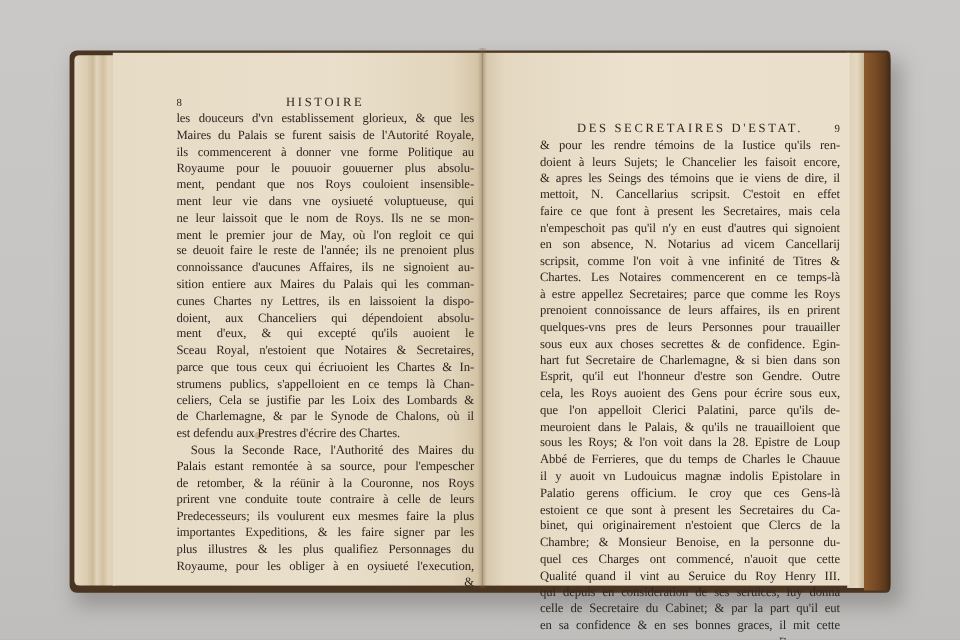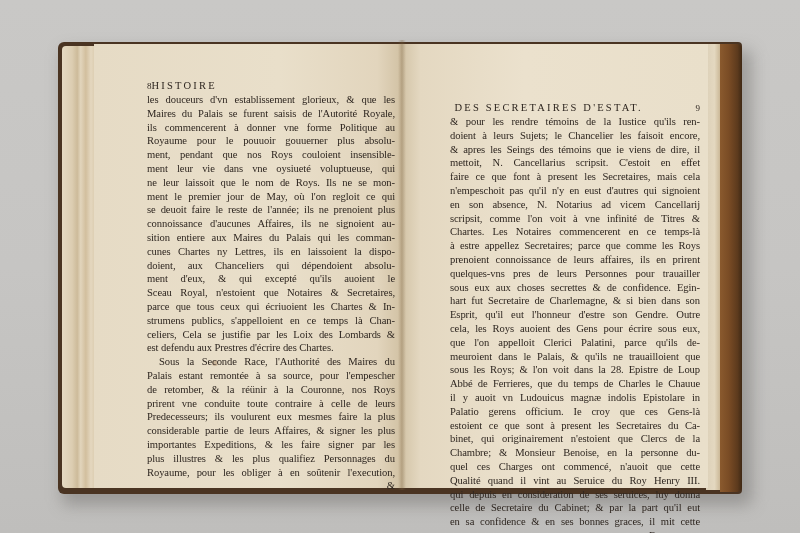--- a/index.html
+++ b/index.html
@@ -102,21 +102,21 @@
       font-size: 10.5px;
       letter-spacing: 2.2px;
       text-transform: uppercase;
     }
     .running-head .pg {
       font-size: 9px;
       letter-spacing: 0;
     }
     .running-head .title {
       flex: 1;
-      text-align: left;
+      text-align: center;
     }
     .line {
       display: block;
       white-space: nowrap;
       text-align: justify;
       text-align-last: justify;
       height: 13.8px;
       font-family: Liberation Serif, serif;
     }
     .line.last {
@@ -176,30 +176,30 @@
     <span class="line">se deuoit faire le reste de l'année; ils ne prenoient plus</span>
     <span class="line">connoissance d'aucunes Affaires, ils ne signoient au-</span>
     <span class="line">sition entiere aux Maires du Palais qui les comman-</span>
     <span class="line">cunes Chartes ny Lettres, ils en laissoient la dispo-</span>
     <span class="line">doient, aux Chanceliers qui dépendoient absolu-</span>
     <span class="line">ment d'eux, &amp; qui excepté qu'ils auoient le</span>
     <span class="line">Sceau Royal, n'estoient que Notaires &amp; Secretaires,</span>
     <span class="line">parce que tous ceux qui écriuoient les Chartes &amp; In-</span>
     <span class="line">strumens publics, s'appelloient en ce temps là Chan-</span>
     <span class="line">celiers, Cela se justifie par les Loix des Lombards &amp;</span>
+    <span class="line">de Charlemagne, &amp; par le Synode de Chalons, où il</span>
     <span class="line last">est defendu aux Prestres d'écrire des Chartes.</span>
     <span class="line indent">Sous la Seconde Race, l'Authorité des Maires du</span>
     <span class="line">Palais estant remontée à sa source, pour l'empescher</span>
     <span class="line">de retomber, &amp; la réünir à la Couronne, nos Roys</span>
     <span class="line">prirent vne conduite toute contraire à celle de leurs</span>
     <span class="line">Predecesseurs; ils voulurent eux mesmes faire la plus</span>
-    <span class="line">considerable partie de leurs Affaires, &amp; signer les plus</span>
     <span class="line">importantes Expeditions, &amp; les faire signer par les</span>
     <span class="line">plus illustres &amp; les plus qualifiez Personnages du</span>
-    <span class="line">Royaume, pour les obliger à en soûtenir l'execution,</span>
+    <span class="line">Royaume, pour les obliger à en oysiueté l'execution,</span>
     <span class="catchword">&amp;</span>
   </div>
 
   <div class="text-block right-text">
     <div class="running-head">
       <span class="pg" style="visibility:hidden">0</span>
       <span class="title">DES SECRETAIRES D'ESTAT.</span>
       <span class="pg">9</span>
     </div>
     <span class="line">&amp; pour les rendre témoins de la Iustice qu'ils ren-</span>

